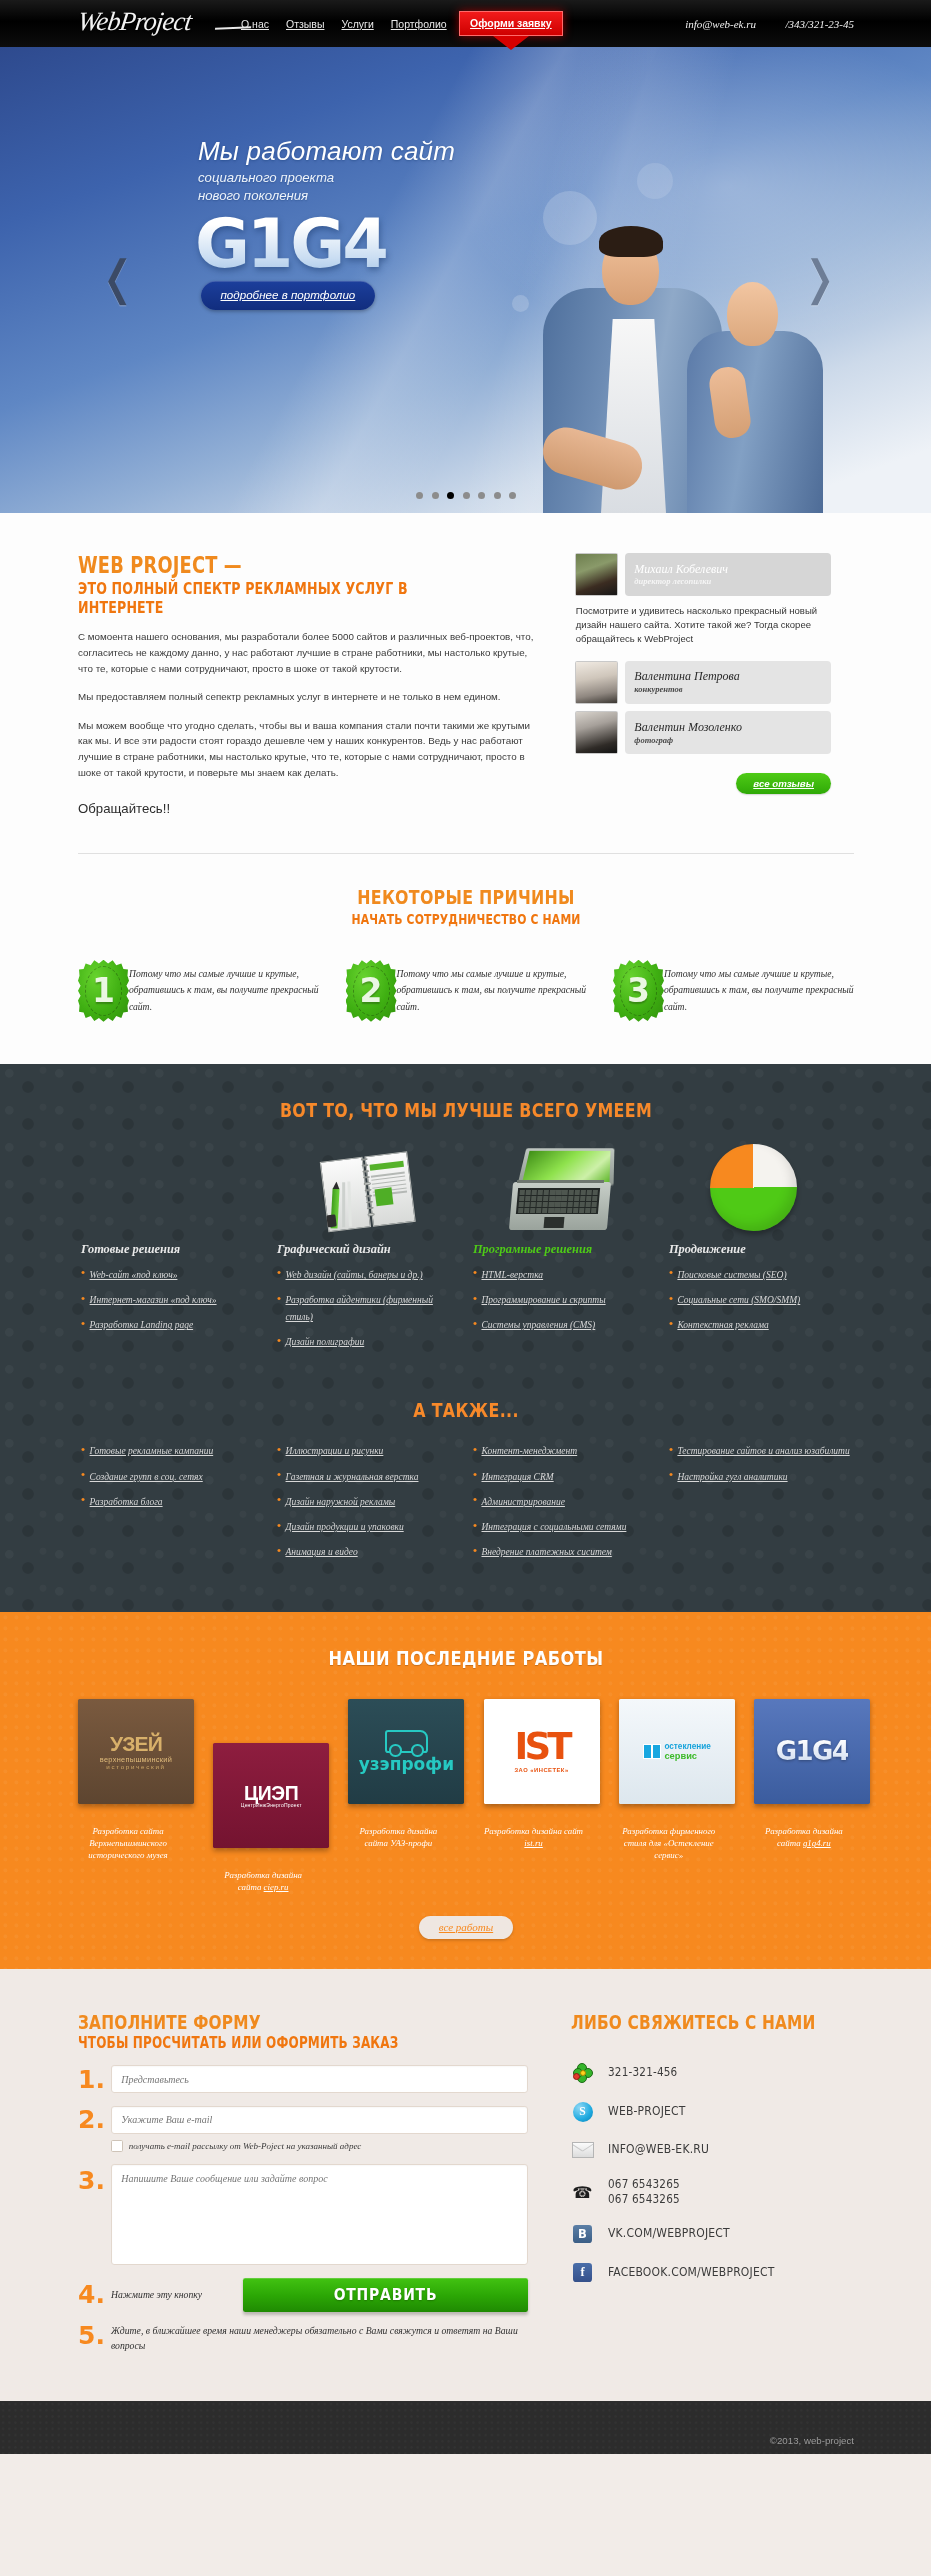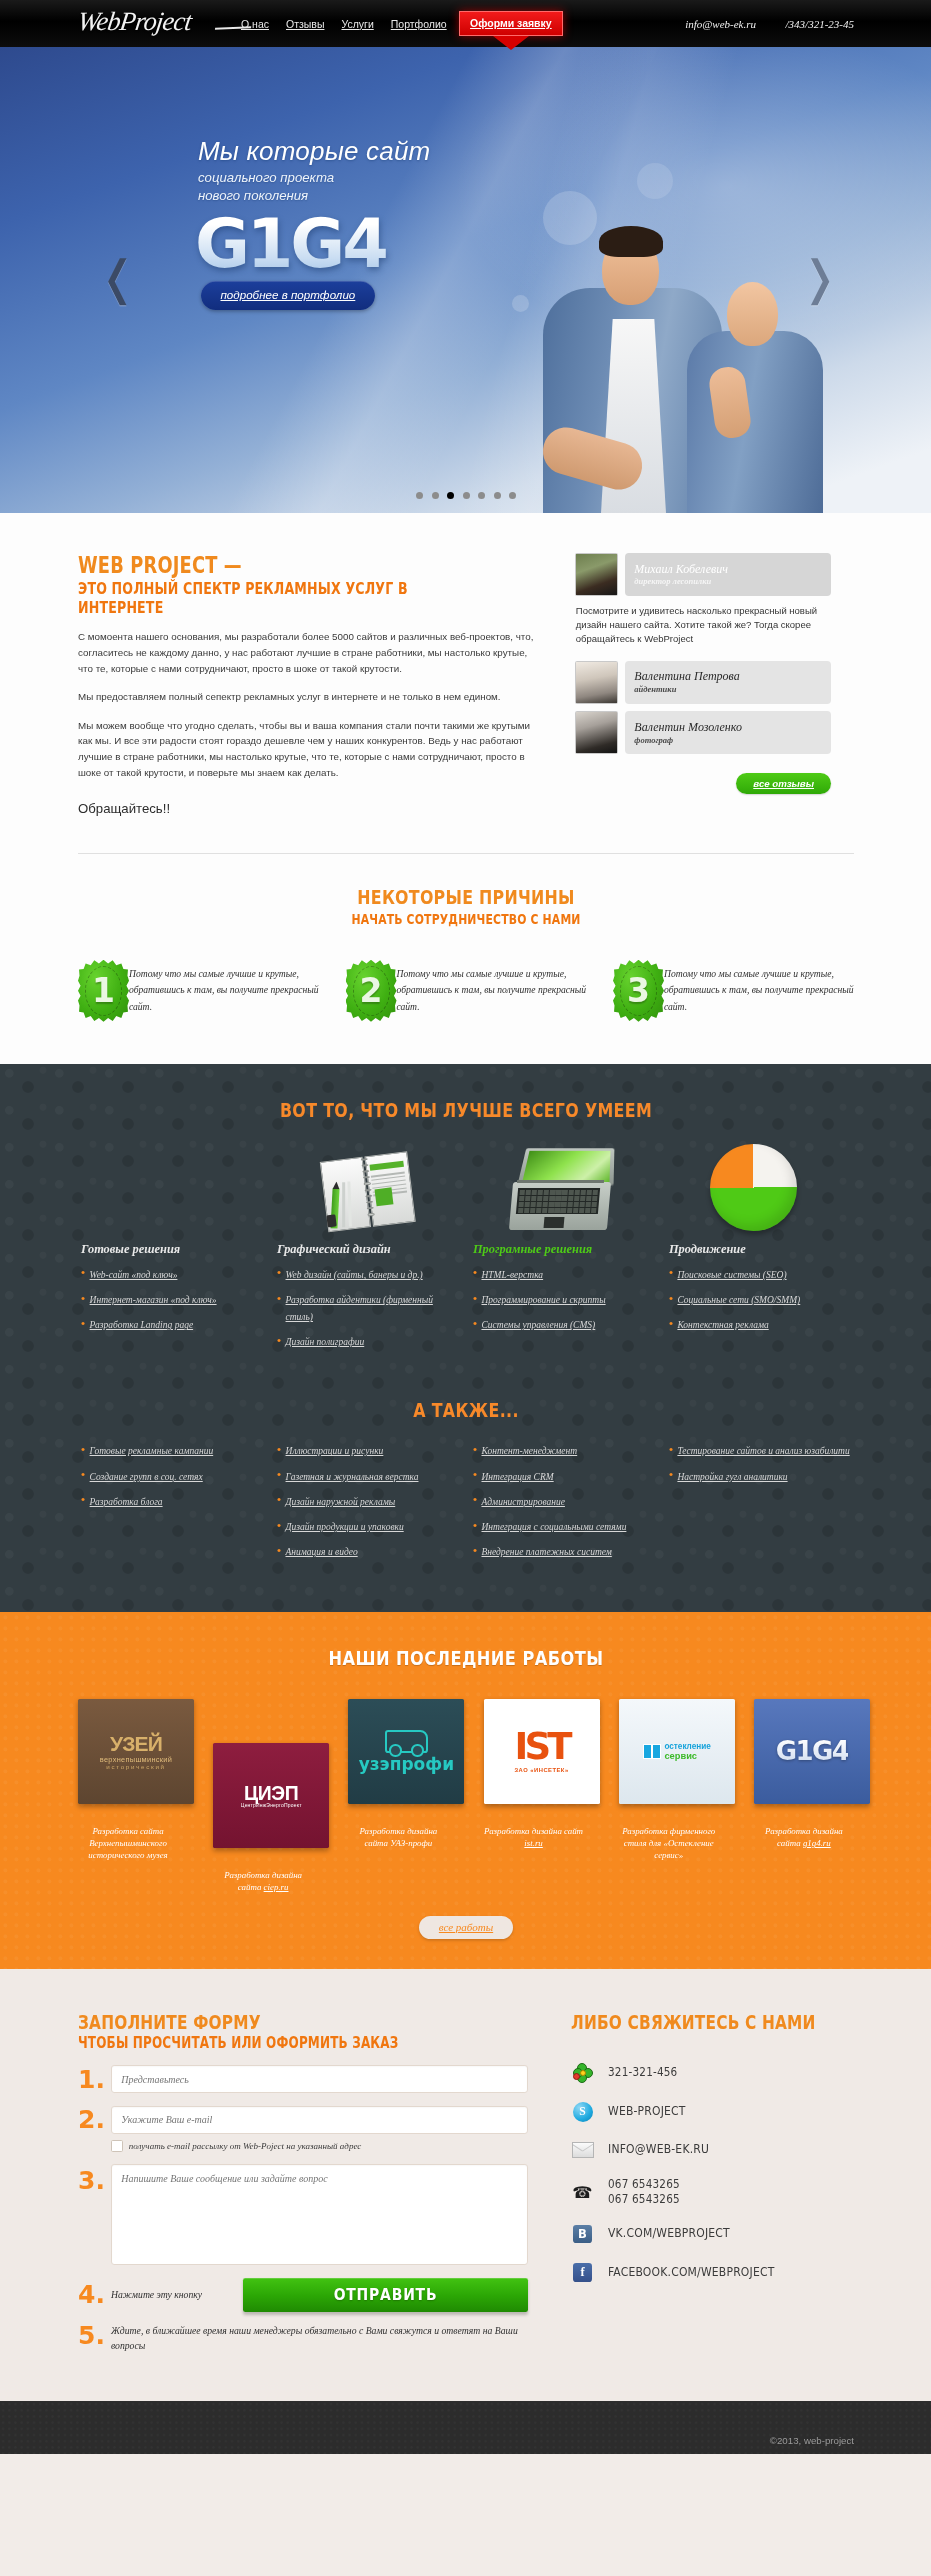--- a/index.html
+++ b/index.html
@@ -619,21 +619,21 @@
         <div class="man-head"></div>
         <div class="man-hair"></div>
         <div class="man-arm"></div>
         <div class="woman-hair"></div>
         <div class="woman-body"></div>
         <div class="woman-head"></div>
         <div class="woman-arm"></div>
       </div>
 
       <div class="hero-copy">
-        <div class="hero-t1">Мы которые сайт</div>
+        <div class="hero-t1">Мы работают сайт</div>
         <div class="hero-t2">
           <div>социального проекта</div>
           <div>нового поколения</div>
         </div>
         <div class="hero-big">G1G4</div>
         <a class="hero-btn" href="#">подробнее в портфолио</a>
       </div>
     </div>
 
     <div class="dots">
@@ -666,21 +666,21 @@
               <div class="tname">Михаил Кобелевич</div>
               <div class="trole">директор лесопилки</div>
             </div>
           </div>
           <div class="tquote">Посмотрите и удивитесь насколько прекрасный новый дизайн нашего сайта. Хотите такой же? Тогда скорее обращайтесь к WebProject</div>
 
           <div class="tcard">
             <div class="tphoto m2"></div>
             <div class="tname-box light">
               <div class="tname">Валентина Петрова</div>
-              <div class="trole">айдентики</div>
+              <div class="trole">конкурентов</div>
             </div>
           </div>
 
           <div class="tcard">
             <div class="tphoto m3"></div>
             <div class="tname-box light">
               <div class="tname">Валентин Мозоленко</div>
               <div class="trole">фотограф</div>
             </div>
           </div>

